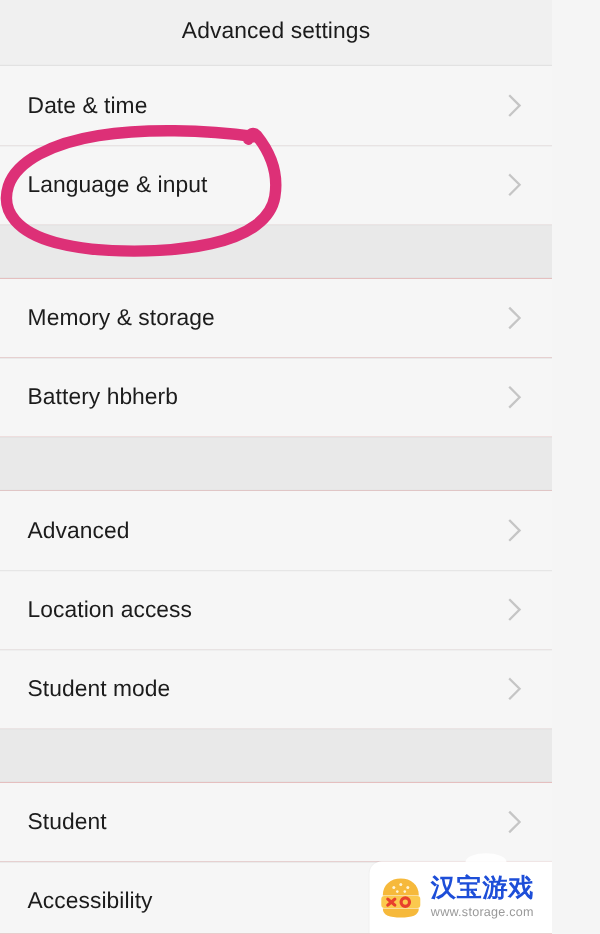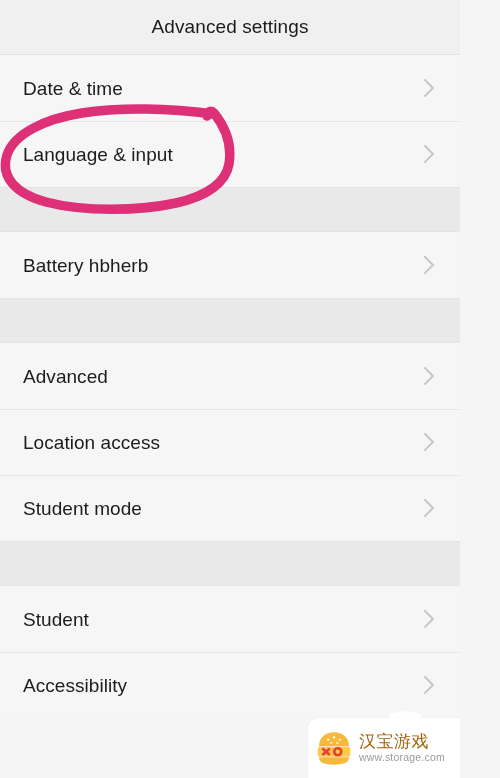--- a/index.html
+++ b/index.html
@@ -129,23 +129,23 @@
     flex: 0 0 auto;
     margin-right: 5px;
   }
   .wm-text {
     display: flex;
     flex-direction: column;
     justify-content: center;
     line-height: 1.05;
   }
   .wm-brand {
-    font-size: 17px;
-    color: #a16207;
-    font-weight: 400;
+    font-size: 21px;
+    color: #1d4ed8;
+    font-weight: 700;
     letter-spacing: 0.5px;
   }
   .wm-url {
     font-size: 10.5px;
     color: #9a9a9a;
     letter-spacing: 0.2px;
     margin-top: 2px;
   }
   .wm-notch {
     position: absolute;
@@ -184,20 +184,28 @@
           <svg viewBox="0 0 13 22" width="13" height="22" aria-hidden="true">
             <polyline points="2,3 10,11 2,19" fill="none" stroke="#c3c3c3" stroke-width="1.9" stroke-linecap="square" stroke-linejoin="miter"></polyline>
           </svg>
         </span>
       </div>
     </div>
 
     <div class="spacer"></div>
 
     <div class="group">
+      <div class="row">
+        <span class="row-label">Memory &amp; storage</span>
+        <span class="chevron">
+          <svg viewBox="0 0 13 22" width="13" height="22" aria-hidden="true">
+            <polyline points="2,3 10,11 2,19" fill="none" stroke="#c3c3c3" stroke-width="1.9" stroke-linecap="square" stroke-linejoin="miter"></polyline>
+          </svg>
+        </span>
+      </div>
       <div class="row">
         <span class="row-label">Battery hbherb</span>
         <span class="chevron">
           <svg viewBox="0 0 13 22" width="13" height="22" aria-hidden="true">
             <polyline points="2,3 10,11 2,19" fill="none" stroke="#c3c3c3" stroke-width="1.9" stroke-linecap="square" stroke-linejoin="miter"></polyline>
           </svg>
         </span>
       </div>
     </div>
 

